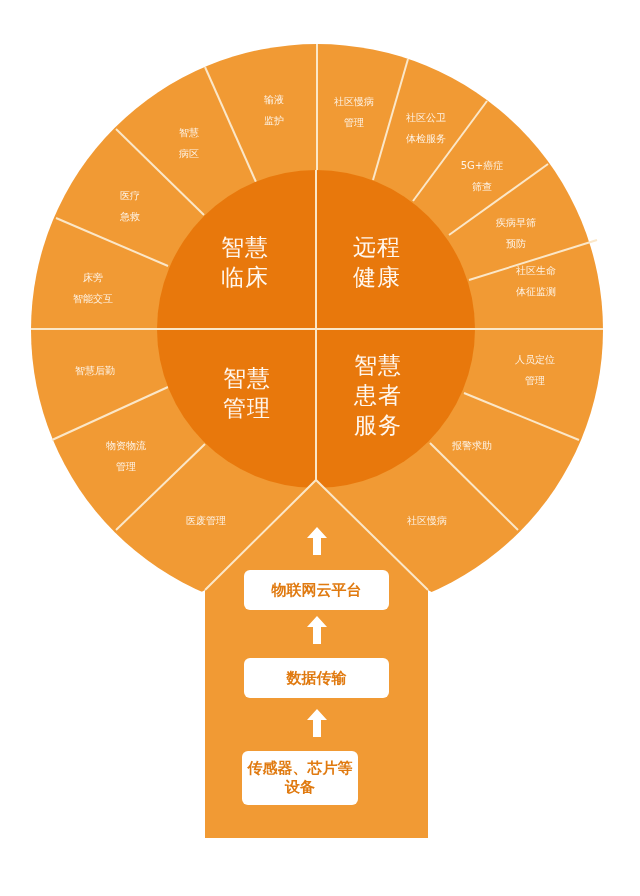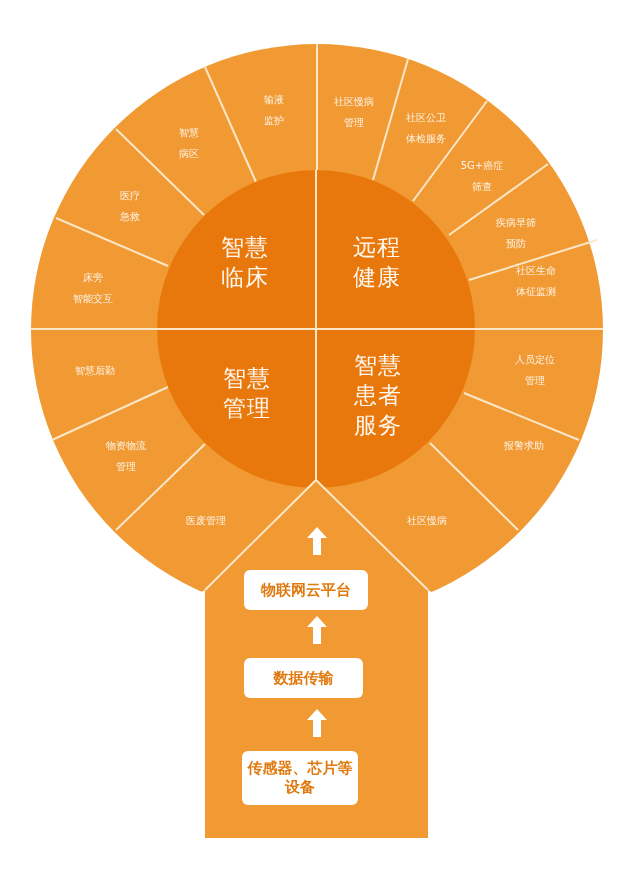--- a/index.html
+++ b/index.html
@@ -84,34 +84,34 @@
 体检服务</div>
   <div class="lbl" style="left:482px;top:176px">5G+癌症
 筛查</div>
   <div class="lbl" style="left:516px;top:233px">疾病早筛
 预防</div>
   <div class="lbl" style="left:536px;top:281px">社区生命
 体征监测</div>
 
   <div class="lbl" style="left:535px;top:370px">人员定位
 管理</div>
-  <div class="lbl" style="left:524px;top:445px">报警求助</div>
+  <div class="lbl" style="left:472px;top:445px">报警求助</div>
   <div class="lbl" style="left:427px;top:520px">社区慢病</div>
 
   <div class="lbl" style="left:95px;top:370px">智慧后勤</div>
   <div class="lbl" style="left:126px;top:456px">物资物流
 管理</div>
   <div class="lbl" style="left:206px;top:520px">医废管理</div>
 
   <svg class="arrow" style="left:307px;top:527px" viewBox="0 0 20 28">
       <path d="M10 0 L20 11 L14 11 L14 28 L6 28 L6 11 L0 11 Z" fill="#ffffff"></path>
     </svg>
-  <div class="box" style="left:244px;top:570px;width:124px;height:40px">物联网云平台</div>
+  <div class="box" style="left:244px;top:570px;width:145px;height:40px">物联网云平台</div>
   <svg class="arrow" style="left:307px;top:616px" viewBox="0 0 20 28">
       <path d="M10 0 L20 11 L14 11 L14 28 L6 28 L6 11 L0 11 Z" fill="#ffffff"></path>
     </svg>
-  <div class="box" style="left:244px;top:658px;width:119px;height:40px">数据传输</div>
+  <div class="box" style="left:244px;top:658px;width:145px;height:40px">数据传输</div>
   <svg class="arrow" style="left:307px;top:709px" viewBox="0 0 20 28">
       <path d="M10 0 L20 11 L14 11 L14 28 L6 28 L6 11 L0 11 Z" fill="#ffffff"></path>
     </svg>
   <div class="box" style="left:242px;top:751px;width:116px;height:54px">传感器、芯片等
 设备</div>
 </div>
 
 </body></html>

